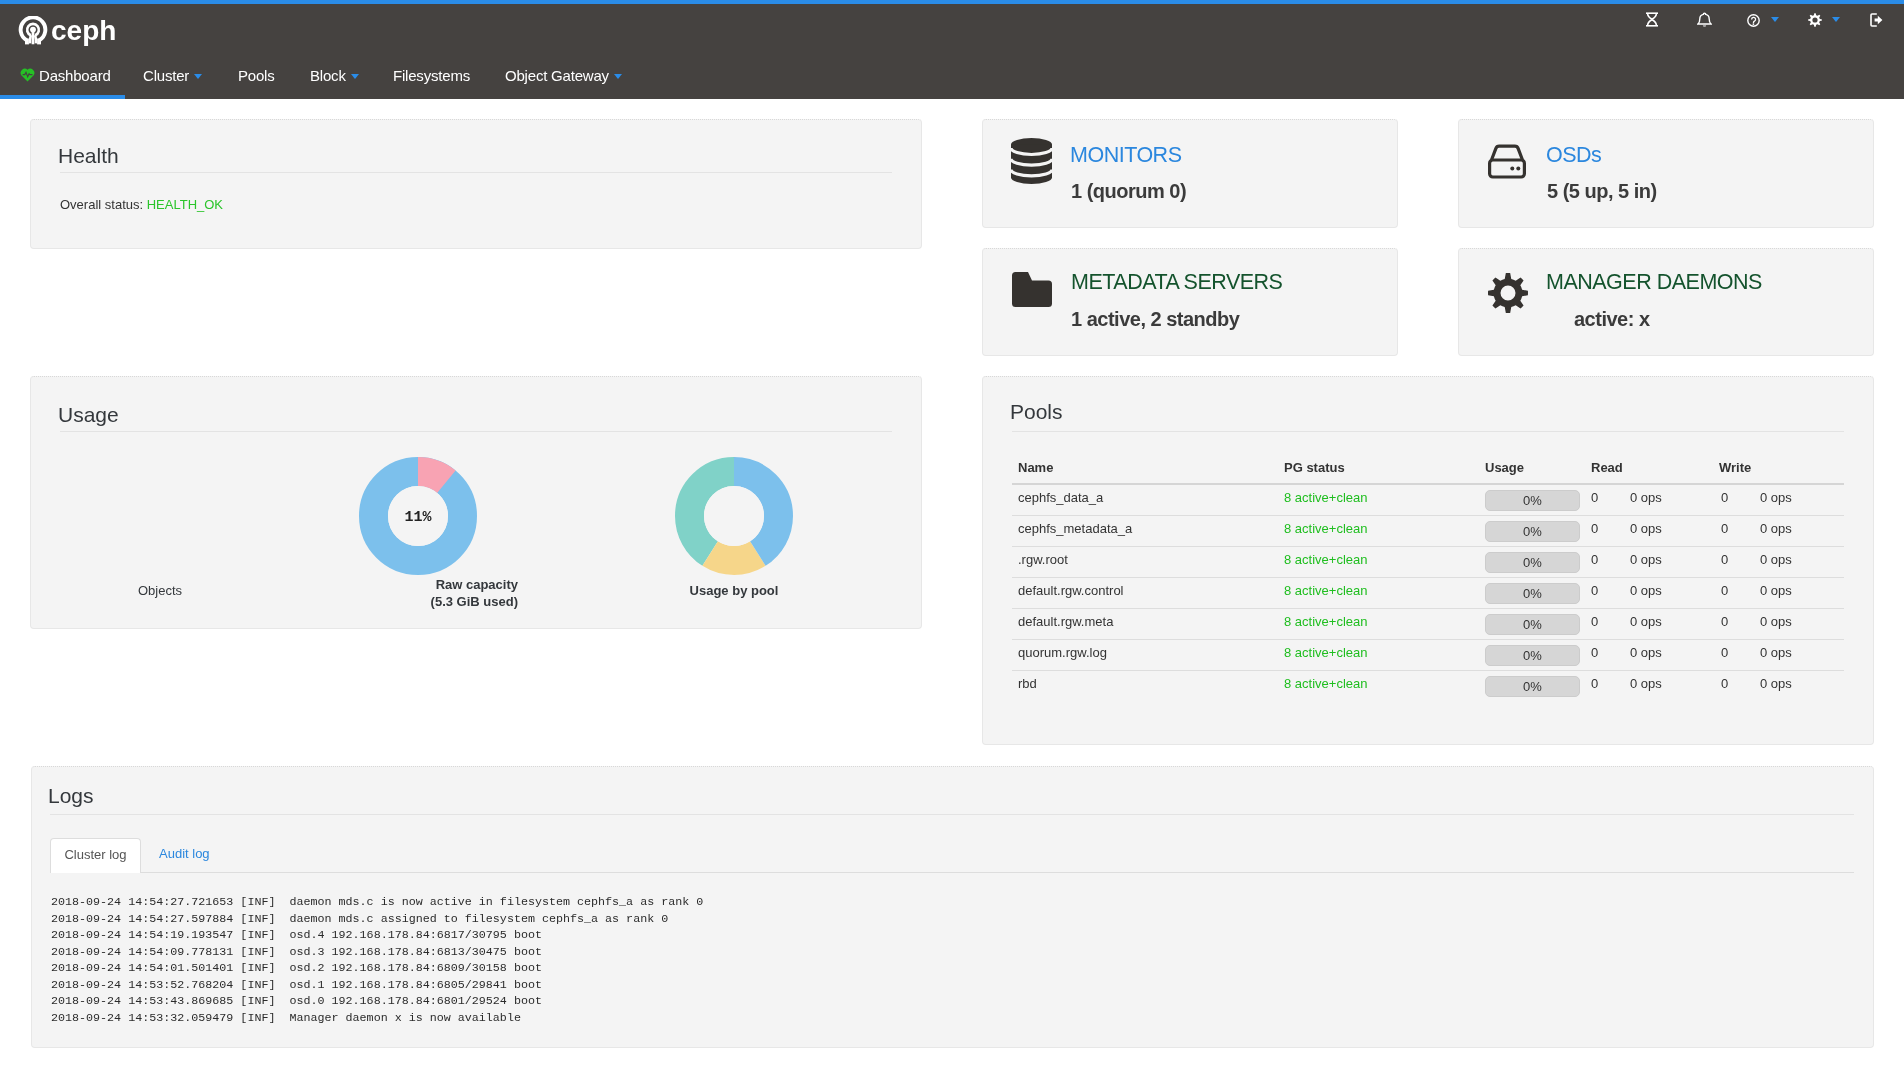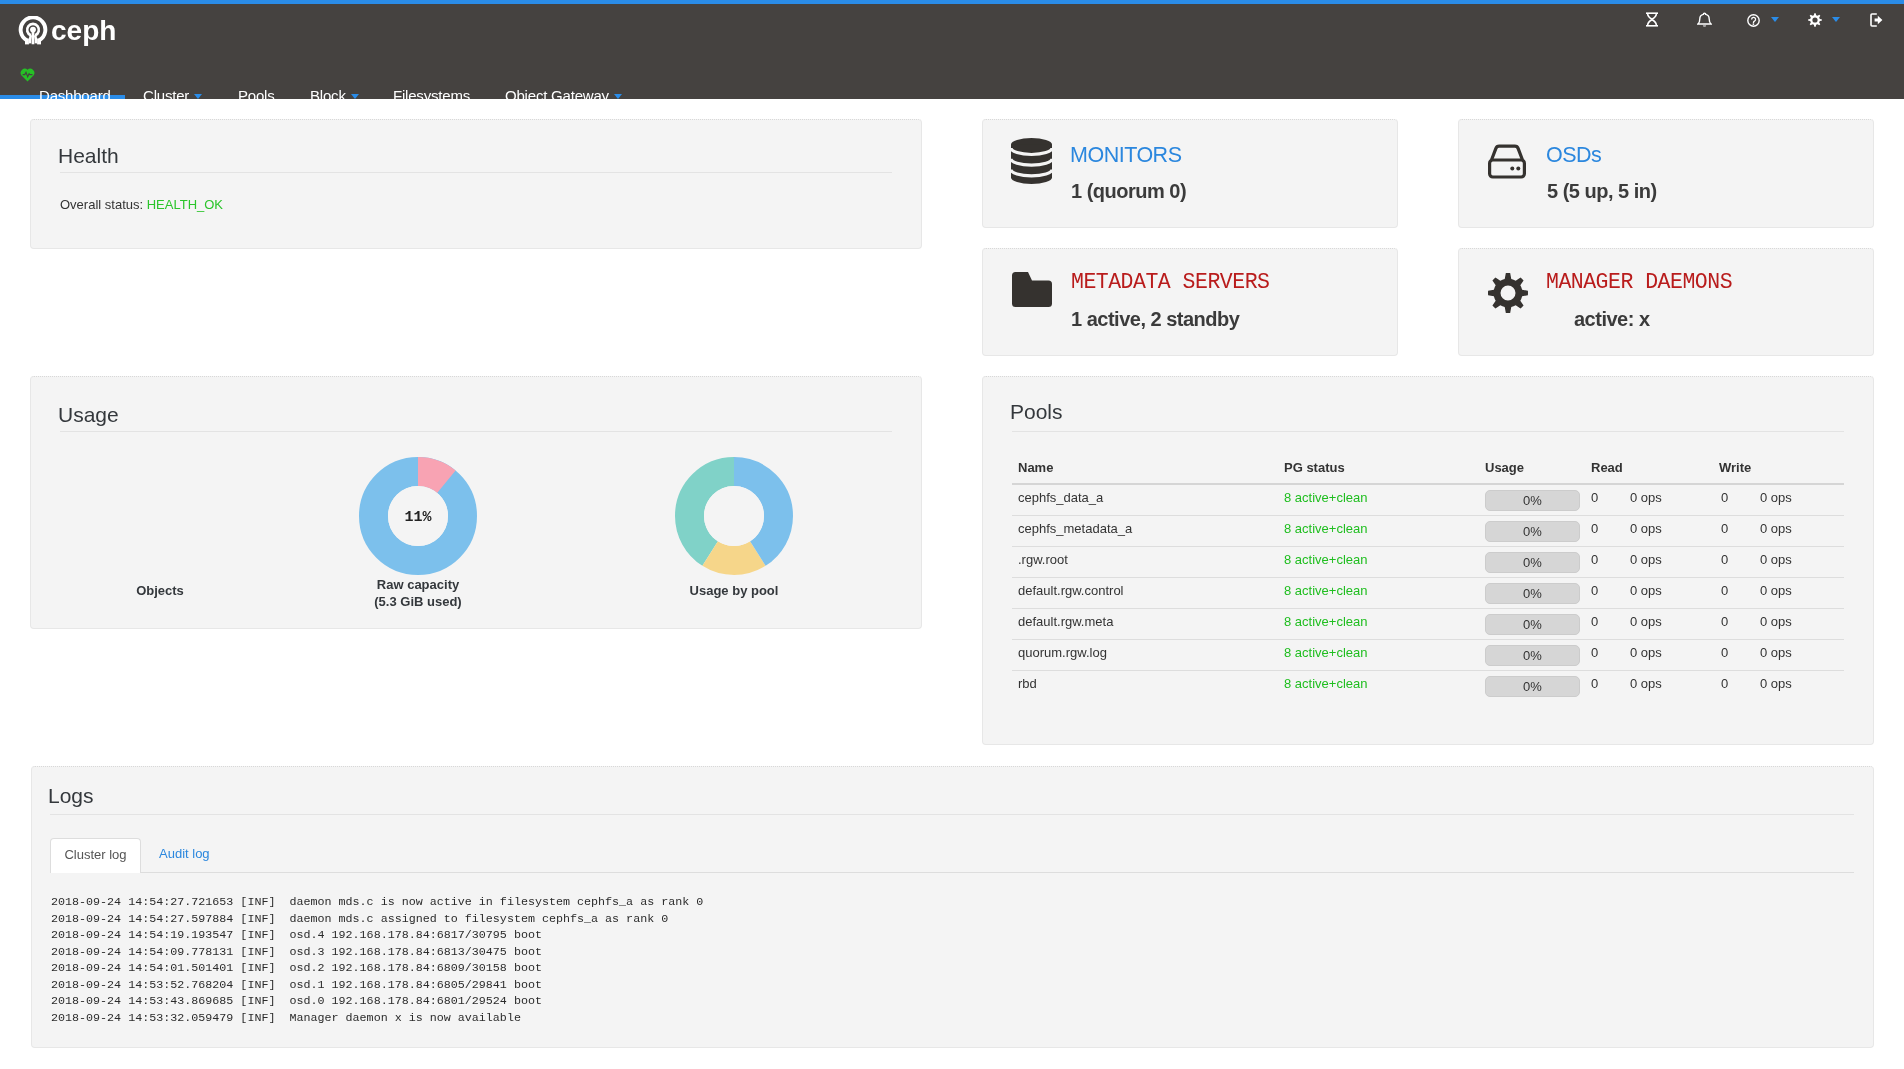--- a/index.html
+++ b/index.html
@@ -6,32 +6,32 @@
 html,body { width:1904px; height:1069px; background:#fff; font-family:"Liberation Sans",sans-serif; overflow:hidden; }
 .abs { position:absolute; }
 #page { position:relative; width:1904px; height:1069px; }
 
 
 #hdr { position:absolute; top:0; left:0; width:1904px; height:99px; background:#454240; }
 #topbar { position:absolute; top:0; left:0; width:1904px; height:4px; background:#2a8ce8; }
 #activeline { position:absolute; bottom:0; left:0; width:125px; height:4px; background:#2a8ce8; }
 #logo { position:absolute; left:18px; top:16px; }
 #logotext { position:absolute; left:51px; top:15px; font-size:28px; font-weight:bold; color:#fff; }
-.nav { position:absolute; color:#fff; font-size:15px; letter-spacing:-0.2px; top:67px;margin-top:20px; }
+.nav { position:absolute; color:#fff; font-size:15px; letter-spacing:-0.2px; top:67px; }
 .caret { display:inline-block; width:0; height:0; border-left:4px solid transparent; border-right:4px solid transparent; border-top:5px solid #2a8ce8; vertical-align:middle; margin-left:5px; margin-top:-2px; }
 .ticon { position:absolute; top:12px; }
 
 
 .card { position:absolute; background:#f4f4f4; border:1px solid #e7e7e7; border-top:1px dotted #d8d8d8; border-radius:4px; }
 .ctitle { position:absolute; font-size:21px; color:#34383c; }
 .chr { position:absolute; height:1px; background:#e3e3e3; }
 
 
 .stitle { position:absolute; font-size:21.5px; letter-spacing:-0.5px; color:#2b87de; }
-.stitle.dark { color:#b91c1c;font-family:Liberation Mono, monospace; }
+.stitle.dark { color:#14532d; }
 .ssub { position:absolute; font-size:20px; letter-spacing:-0.5px; font-weight:bold; color:#3b3b3b; }
 
 
 .th { position:absolute; font-size:13px; font-weight:bold; color:#333; }
 .td { position:absolute; font-size:13px; color:#333; }
 .tdg { position:absolute; font-size:13px; color:#1fbe1f; }
 .tline { position:absolute; background:#dddddd; height:1px; left:1012px; width:832px; }
 .pbar { position:absolute; left:1485px; width:95px; height:21px; background:#d6d6d6; border:1px solid #cccccc; border-radius:5px; text-align:center; font-size:13px; color:#333; line-height:20px; }
 
 
@@ -137,33 +137,33 @@
   <div class="card" style="left:1458px;top:248px;width:416px;height:108px;"></div>
   <svg class="abs" style="left:1487px;top:272px" width="42" height="42" viewBox="0 0 42 42">
     <path d="M18.84,1.12 A20.00,20.00 0 0 1 23.16,1.12 L24.28,6.88 A14.50,14.50 0 0 1 28.67,8.69 L33.54,5.42 A20.00,20.00 0 0 1 36.58,8.46 L33.31,13.33 A14.50,14.50 0 0 1 35.12,17.72 L40.88,18.84 A20.00,20.00 0 0 1 40.88,23.16 L35.12,24.28 A14.50,14.50 0 0 1 33.31,28.67 L36.58,33.54 A20.00,20.00 0 0 1 33.54,36.58 L28.67,33.31 A14.50,14.50 0 0 1 24.28,35.12 L23.16,40.88 A20.00,20.00 0 0 1 18.84,40.88 L17.72,35.12 A14.50,14.50 0 0 1 13.33,33.31 L8.46,36.58 A20.00,20.00 0 0 1 5.42,33.54 L8.69,28.67 A14.50,14.50 0 0 1 6.88,24.28 L1.12,23.16 A20.00,20.00 0 0 1 1.12,18.84 L6.88,17.72 A14.50,14.50 0 0 1 8.69,13.33 L5.42,8.46 A20.00,20.00 0 0 1 8.46,5.42 L13.33,8.69 A14.50,14.50 0 0 1 17.72,6.88 L18.84,1.12 Z M28.50,21.00 A7.50,7.50 0 1 0 13.50,21.00 A7.50,7.50 0 1 0 28.50,21.00 Z" fill="#35322f" fill-rule="evenodd"></path>
   </svg>
   <div class="stitle dark" style="left:1546px;top:270px;text-align:right;">MANAGER DAEMONS</div>
   <div class="ssub" style="left:1546px;top:308px;margin-left:28px;">active: x</div>
 
   <div class="card" style="left:30px;top:376px;width:892px;height:253px;"></div>
   <div class="ctitle" style="left:58px;top:403px;">Usage</div>
   <div class="chr" style="left:60px;top:431px;width:832px;"></div>
-  <div class="abs" style="left:60px;top:583px;width:200px;text-align:center;font-size:13px;font-weight:bold;color:#34383c;">Objects</div>
+  <div class="abs" style="left:60px;top:583px;width:200px;text-align:center;font-size:13px;font-weight:normal;color:#34383c;">Objects</div>
 
   <svg class="abs" style="left:358px;top:455px" width="120" height="122" viewBox="0 0 120 122">
     <g transform="translate(60,61)">
       <g transform="rotate(-90)">
         <circle r="44.5" fill="none" stroke="#7cc0ec" stroke-width="29" pathLength="100"></circle>
         <circle r="44.5" fill="none" stroke="#f8a3b3" stroke-width="29" pathLength="100" stroke-dasharray="11 89"></circle>
       </g>
       <circle r="30" fill="#f4f4f4"></circle>
       <text x="0" y="4.5" text-anchor="middle" font-family="Liberation Mono" font-size="15" font-weight="bold" fill="#222">11%</text>
     </g>
   </svg>
-  <div class="abs" style="left:318px;top:577px;width:200px;text-align:center;font-size:13px;font-weight:bold;color:#34383c;line-height:16.5px;">Raw capacity<br>(5.3 GiB used)</div>
+  <div class="abs" style="left:318px;top:577px;width:200px;text-align:right;font-size:13px;font-weight:bold;color:#34383c;line-height:16.5px;">Raw capacity<br>(5.3 GiB used)</div>
 
   <svg class="abs" style="left:674px;top:455px" width="120" height="122" viewBox="0 0 120 122">
     <g transform="translate(60,61)">
       <g transform="rotate(-90)">
         <circle r="44.5" fill="none" stroke="#80d2c8" stroke-width="29" pathLength="100" stroke-dasharray="41 59" stroke-dashoffset="-59"></circle>
         <circle r="44.5" fill="none" stroke="#f6d68a" stroke-width="29" pathLength="100" stroke-dasharray="18 82" stroke-dashoffset="-41"></circle>
         <circle r="44.5" fill="none" stroke="#7cc0ec" stroke-width="29" pathLength="100" stroke-dasharray="41 59"></circle>
       </g>
       <circle r="30" fill="#f4f4f4"></circle>
     </g>

